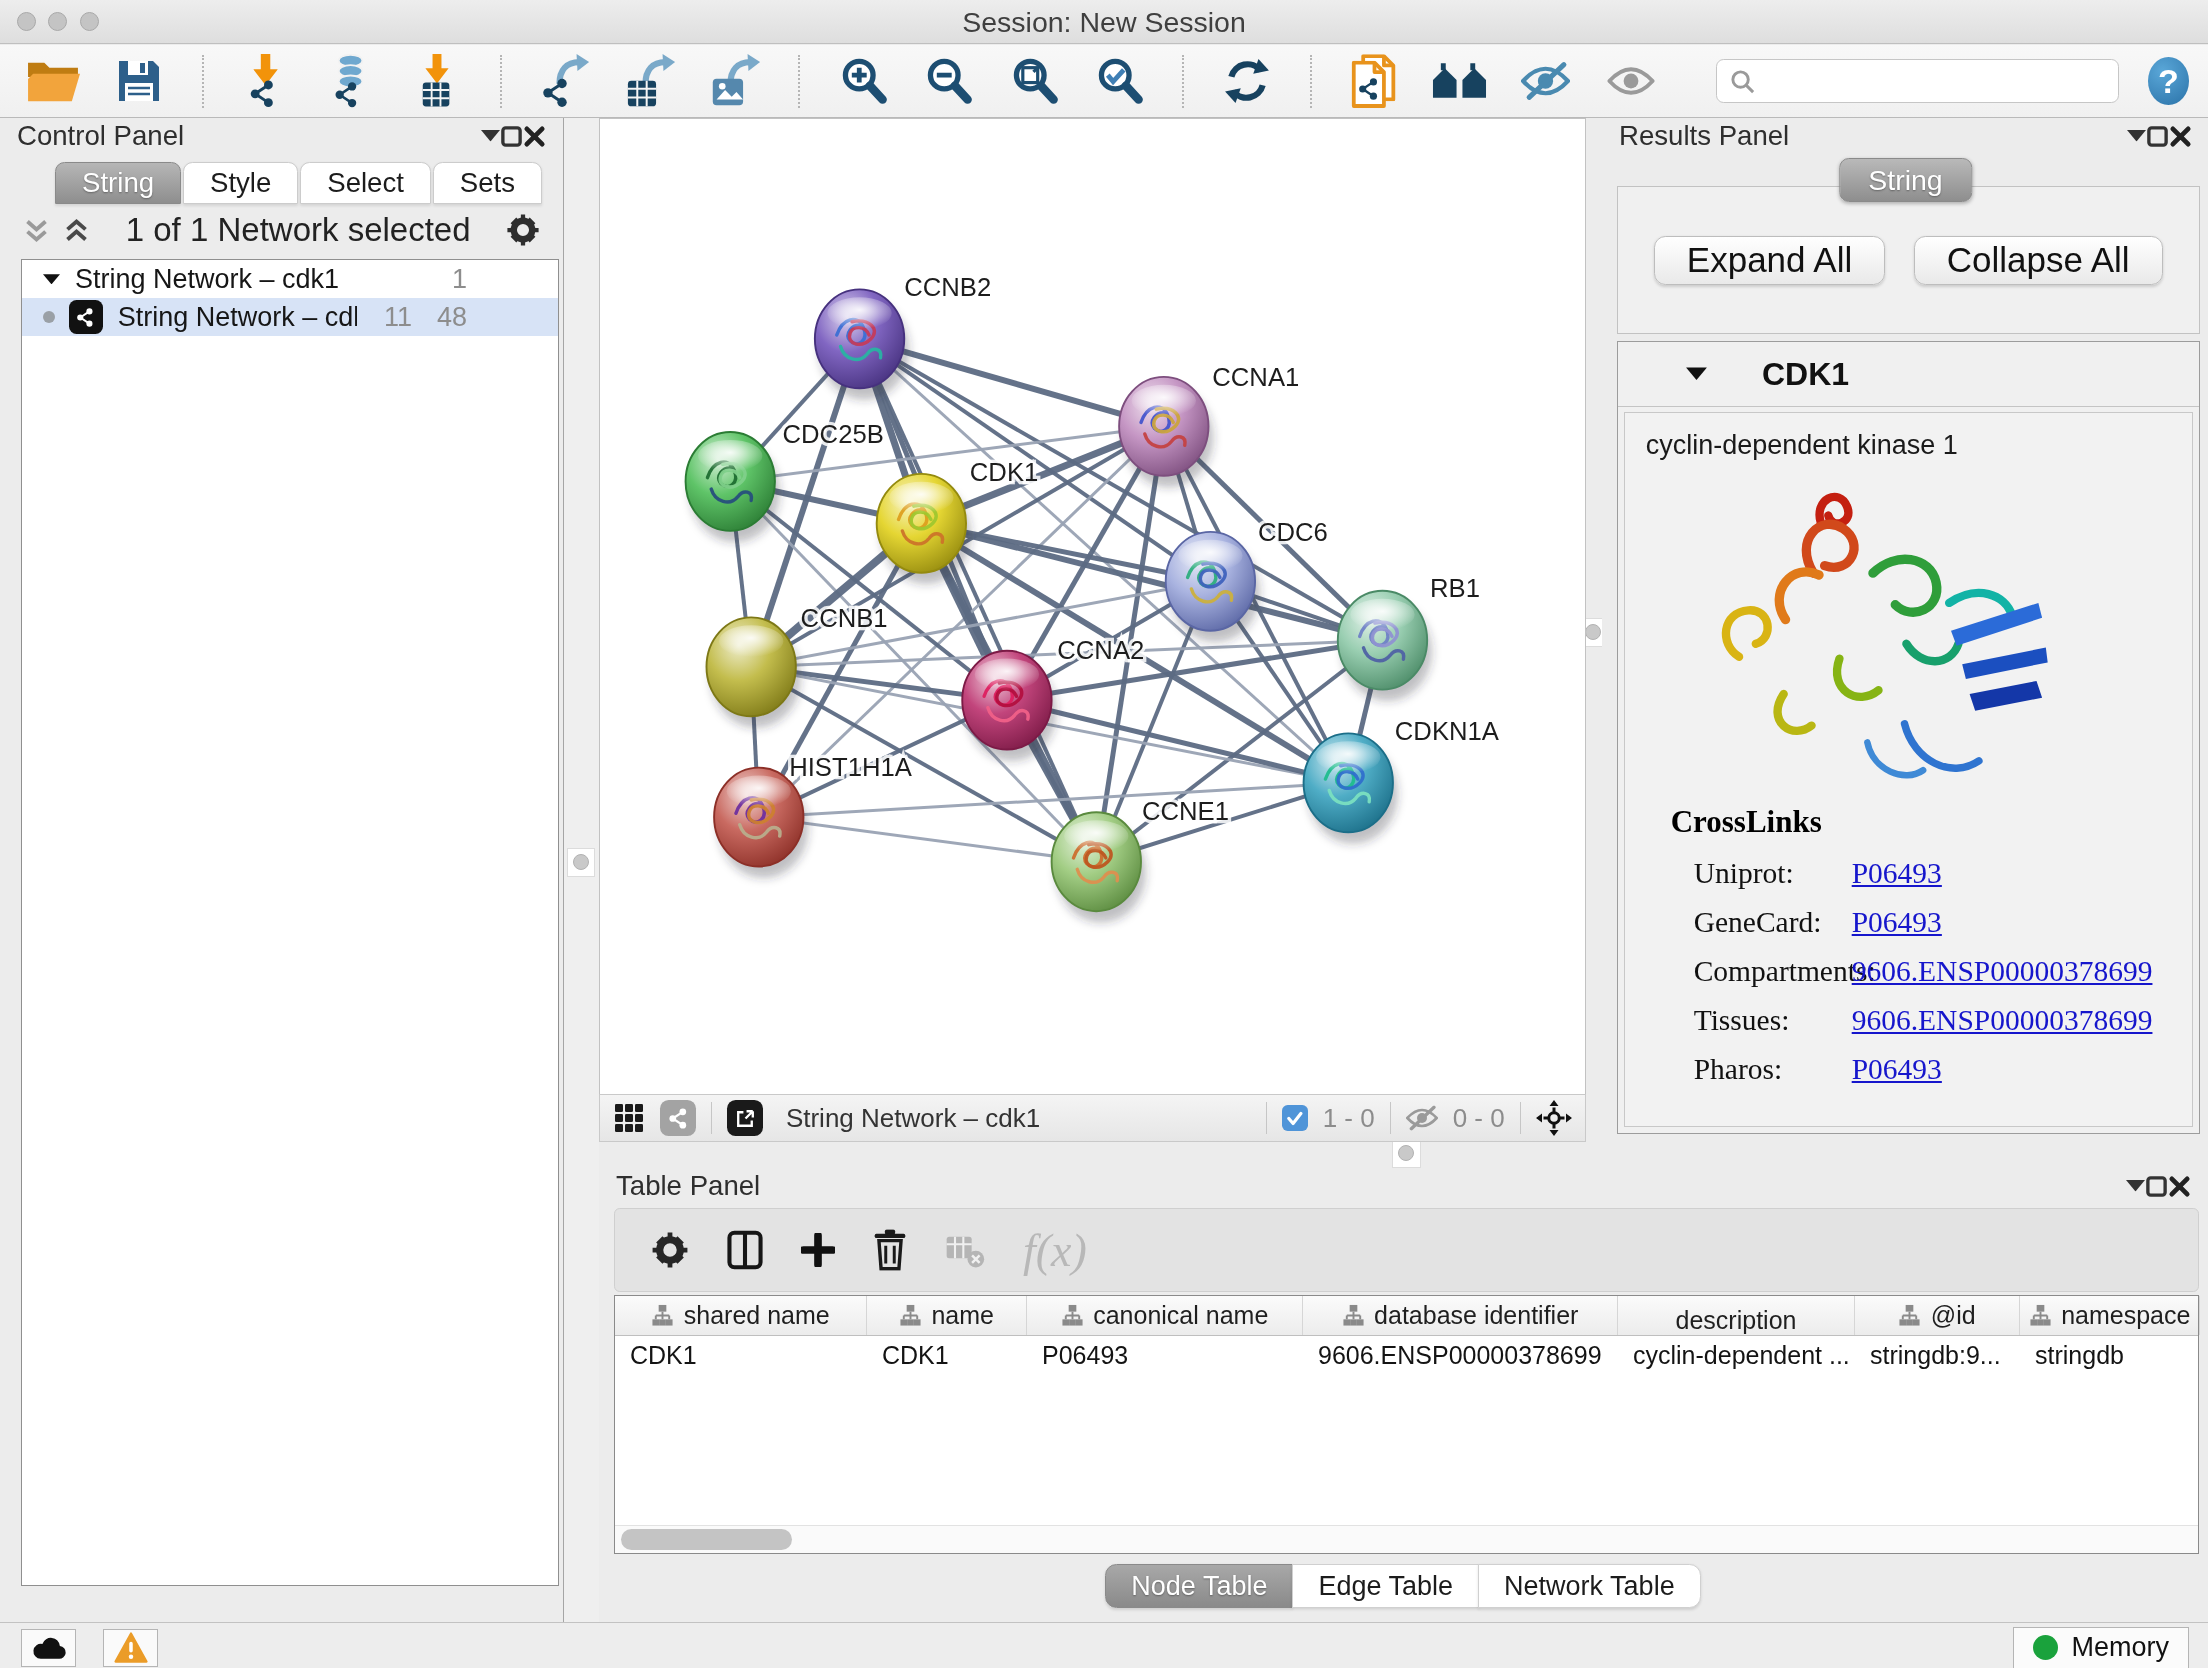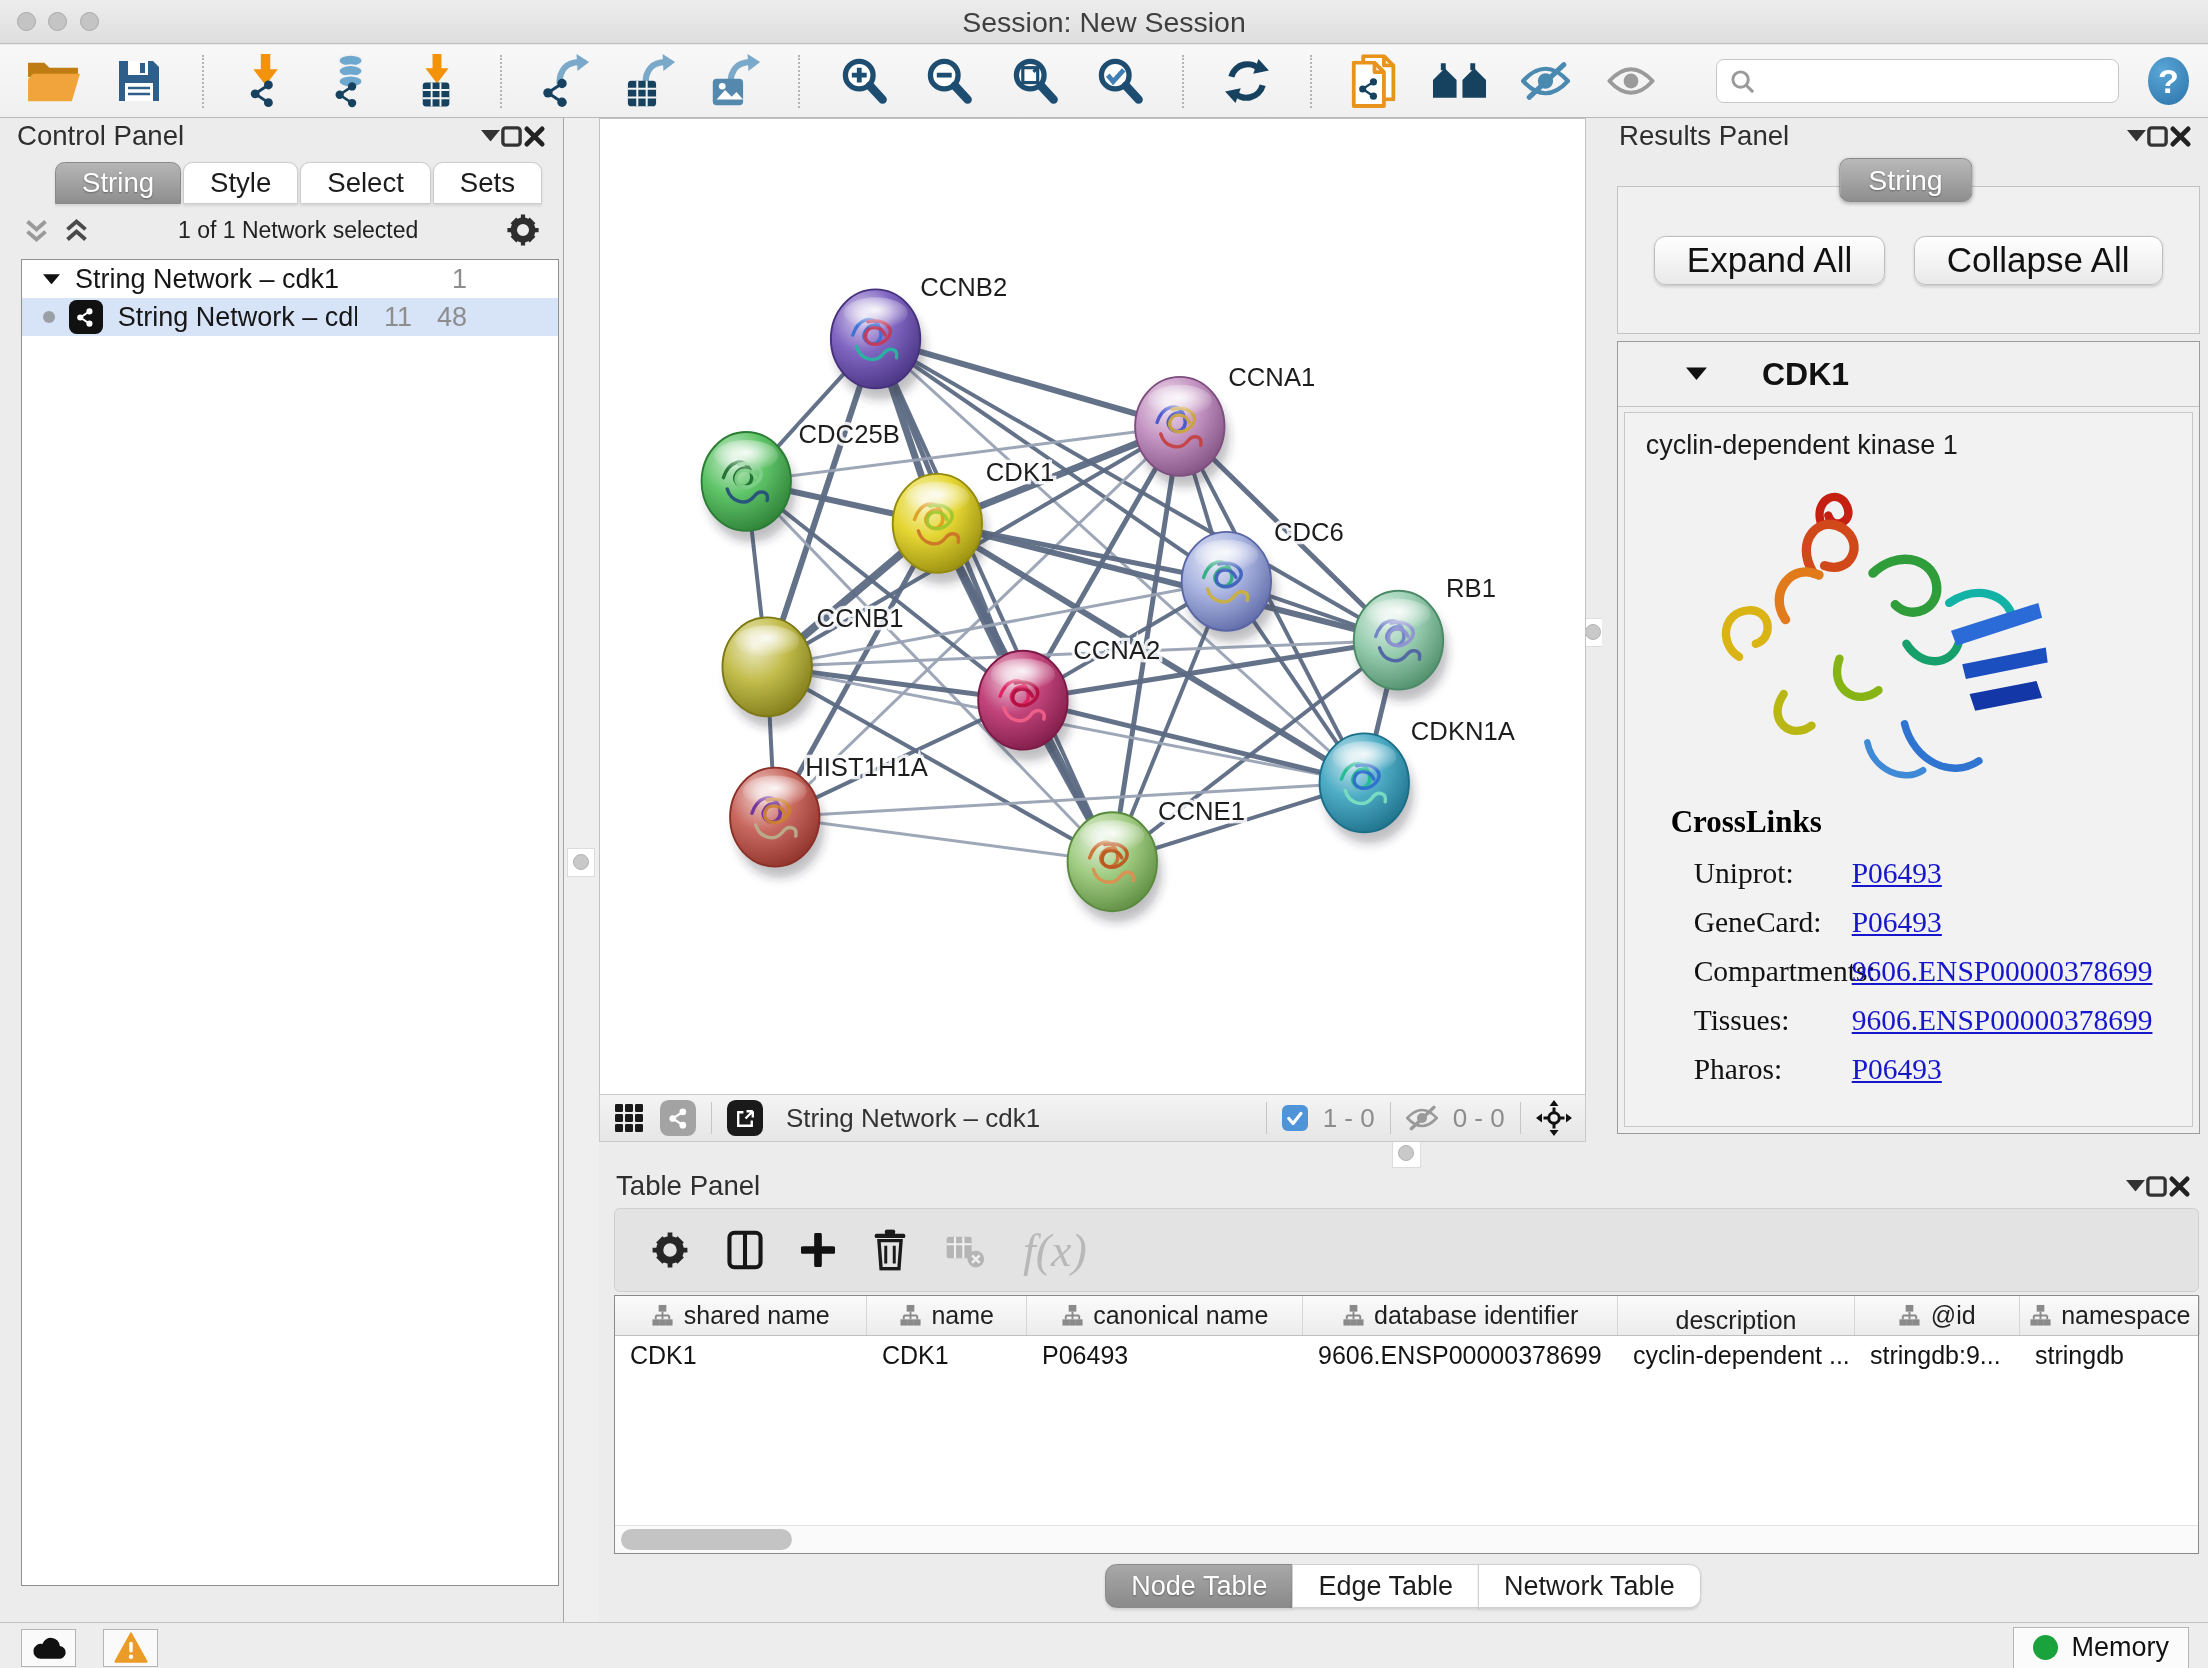--- a/index.html
+++ b/index.html
@@ -34,40 +34,40 @@
   .phead .sp{flex:1;}
   .hbtn{display:flex;align-items:center;justify-content:center;}
 
   
   .control-panel{position:absolute;left:0;top:118px;width:563px;height:1504px;background:#ececec;}
   .cp-tabs{display:flex;margin:7.6px 0 0 55px;}
   .tab{height:42px;padding:0 26px;background:#fff;border:1px solid #cccccc;border-radius:9.5px 9.5px 0 0;
     display:flex;align-items:center;font-size:27.6px;color:#1c1c1c;box-shadow:0 1.9px 2.9px rgba(0,0,0,.10);margin-right:1.9px;}
   .tab.sel{background:linear-gradient(#b6b6b6,#8e8e8e);color:#fff;border-color:#8a8a8a;text-shadow:0 1px 1.9px rgba(0,0,0,.35);}
   .cp-sub{display:flex;align-items:center;height:53px;padding:0 23px;gap:13.3px;}
-  .cp-sub .status{flex:1;text-align:center;font-size:23px;color:#222;}
+  .cp-sub .status{flex:1;text-align:center;font-size:33px;color:#222;}
   .tree{position:absolute;left:21px;top:141px;width:538px;bottom:36px;background:#fff;border:1.9px solid #8f8f8f;}
   .trow{display:flex;align-items:center;height:38px;font-size:27px;color:#161616;padding-left:21px;}
   .trow .cnt{width:55px;text-align:right;color:#8d8d8d;}
   .trow .pad-r{width:91px;}
   .trow .lbl{margin-left:15px;flex:1;white-space:nowrap;overflow:hidden;}
   .trow.selrow{background:#d7e3f6;}
   .bullet{width:12.4px;height:12.4px;border-radius:50%;background:#9aa0a6;flex:0 0 auto;}
   .badge{width:34px;height:34px;border-radius:7.6px;background:#111;display:flex;align-items:center;justify-content:center;margin-left:13.3px;flex:0 0 auto;}
 
   
   .vsplit1{position:absolute;left:563px;top:118px;width:36px;height:1504px;background:#efefef;border-left:1.9px solid #a5a5a5;}
   .vsplit2{position:absolute;left:1586px;top:118px;width:15px;height:1023px;background:#ececec;}
   .hsplit{position:absolute;left:599px;top:1141px;width:1609px;height:27px;background:#ececec;}
   .knob{position:absolute;width:28.5px;height:28.5px;background:#fff;border:1px solid #dcdcdc;display:flex;align-items:center;justify-content:center;}
   .knob i{width:16px;height:16px;border-radius:50%;background:#c9c9c9;border:1px solid #b2b2b2;}
 
   
   .canvas-wrap{position:absolute;left:599px;top:118px;width:987px;height:976px;background:#fff;
-    border:1px solid #c2c2c2;border-bottom:none;padding-left:16px;}
+    border:1px solid #c2c2c2;border-bottom:none;}
   .view-toolbar{position:absolute;left:599px;top:1094px;width:987px;height:48px;
     background:linear-gradient(#f4f4f4,#e6e6e6);border:1px solid #c9c9c9;
     display:flex;align-items:center;padding:0 13.3px;gap:15px;font-size:26px;color:#8c8c8c;}
   .view-toolbar .ttl{color:#333;margin-left:7.6px;flex:1;white-space:nowrap;overflow:hidden;}
   .vtsep{height:32px;border-left:1px solid #c6c6c6;}
   .sq{width:36px;height:36px;border-radius:8.6px;display:flex;align-items:center;justify-content:center;flex:0 0 auto;}
   .sq.black{background:#1a1a1a;color:#fff;}
   .sq.gray{background:#a3a3a3;color:#fff;}
   .cb{width:26px;height:26px;border-radius:5.7px;background:#4f94d8;display:flex;align-items:center;justify-content:center;}
 

